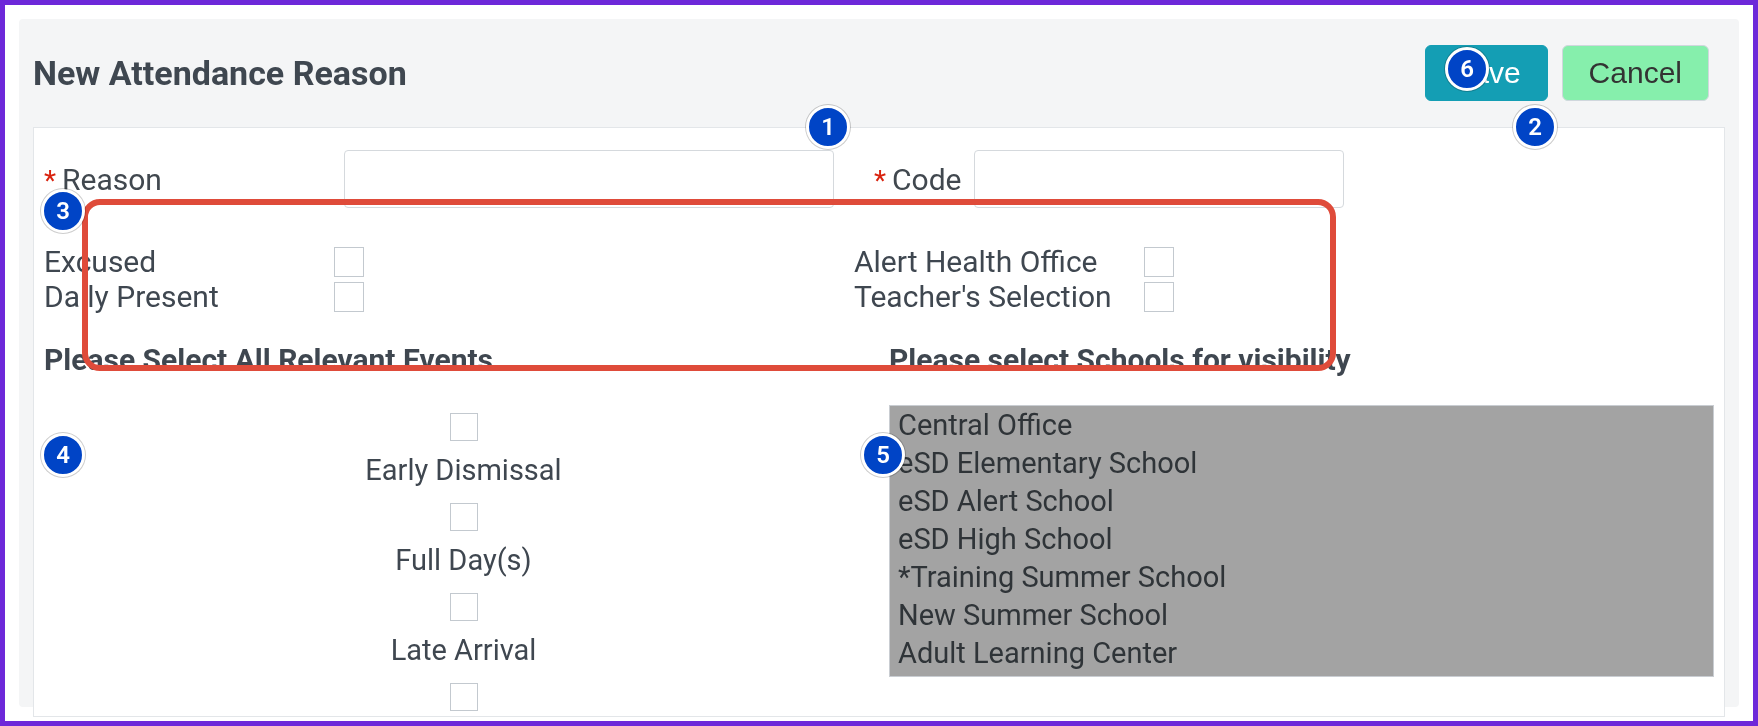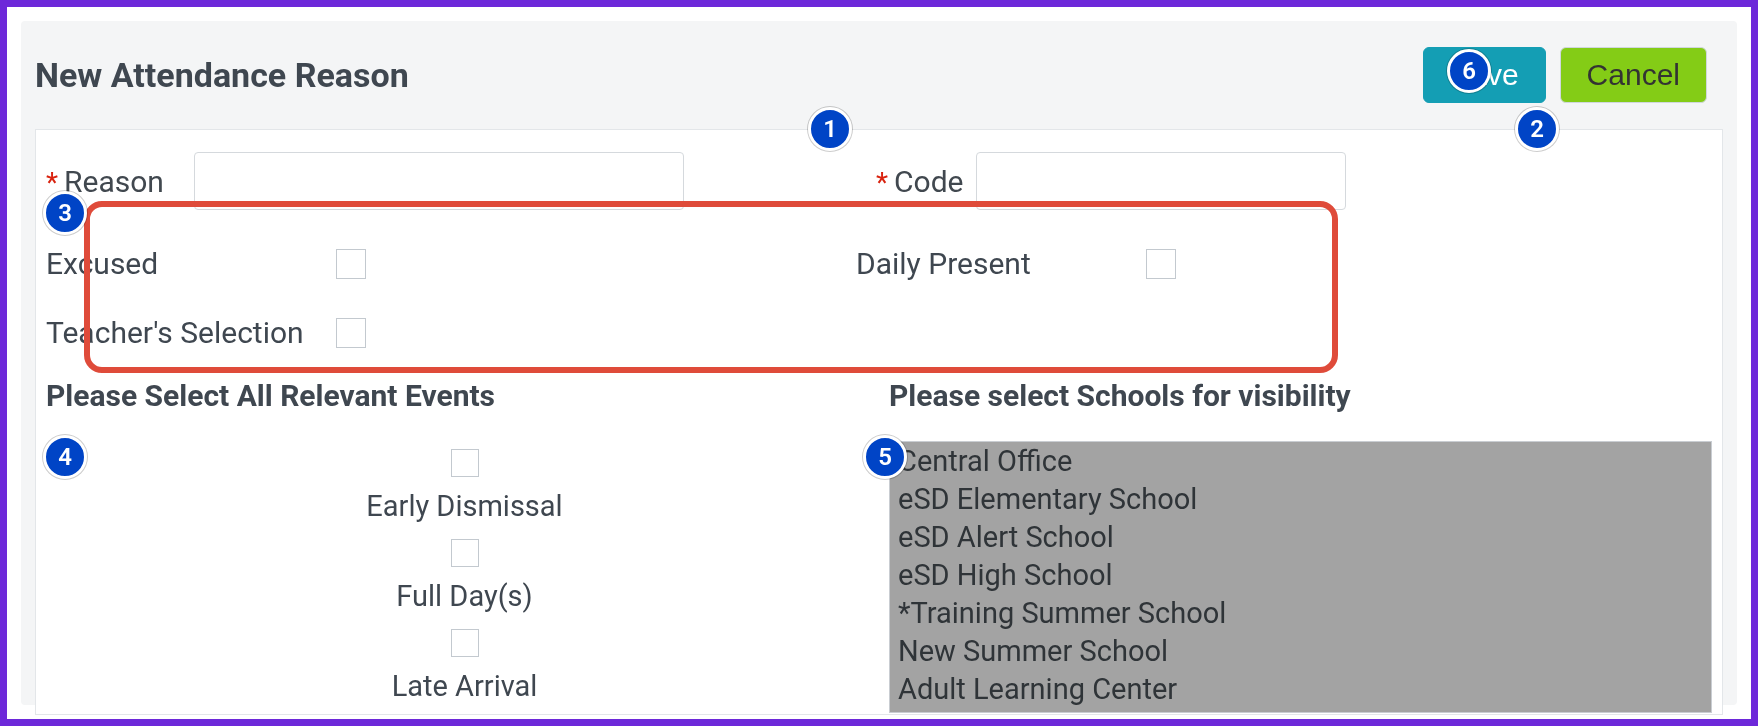--- a/index.html
+++ b/index.html
@@ -6,21 +6,21 @@
     body {
       font-family: -apple-system, BlinkMacSystemFont, "Segoe UI", Roboto, Helvetica, Arial, sans-serif;
       background: #fff;
       width: 1758px;
       height: 726px;
       position: relative;
     }
     .outer-frame {
       width: 1758px;
       height: 726px;
-      border: 7px solid #6d28d9;
+      border: 5px solid #6d28d9;
       position: relative;
       overflow: hidden;
       background: #fff;
       padding: 14px;
     }
     .panel {
       background: #f4f5f6;
       width: 100%;
       height: 100%;
       border-radius: 4px;
@@ -49,21 +49,21 @@
       border: 1px solid #ccc;
       cursor: pointer;
       background: #fff;
     }
     .btn-save {
       background: #149eb4;
       color: #fff;
       border-color: #149eb4;
     }
     .btn-cancel {
-      background: #84cc16;
+      background: #86efac;
       color: #333;
       border-color: #d0d7dd;
     }
     .form-area {
       background: #fff;
       border: 1px solid #e3e6e9;
       margin: 0 14px;
       padding: 22px 10px 10px 10px;
       height: calc(100% - 98px);
       position: relative;
@@ -71,41 +71,40 @@
     .top-row {
       display: flex;
       gap: 40px;
       padding: 0 0 18px 0;
     }
     .field-group {
       display: flex;
       align-items: center;
       gap: 30px;
     }
-    .field-group.reason { flex: 0 0 790px; }
+    .field-group.reason { flex: 0 0 790px; justify-content: space-between; }
     .field-group.code { flex: 0 0 640px; gap: 12px; }
     .req { color: #d9230f; font-size: 28px; margin-right: 6px; }
     .lbl {
       font-size: 30px;
       color: #41484f;
     }
     .txt-input {
       border: 1px solid #d5d9dd;
       border-radius: 4px;
       height: 58px;
       font-size: 26px;
       padding: 0 10px;
     }
     .txt-input.reason-in { width: 490px; }
     .txt-input.code-in { width: 370px; }
 
     .check-grid {
       display: grid;
       grid-template-columns: 810px 470px;
-      row-gap: 34px;
       padding: 18px 0 22px 0;
     }
     .check-item {
       display: flex;
       align-items: center;
     }
     .check-item .chk-label {
       font-size: 30px;
       color: #3f4750;
       width: 290px;
@@ -217,20 +216,24 @@
           <div>
             <span class="req">*</span><span class="lbl">Code</span>
           </div>
           <input class="txt-input code-in" type="text" value="" style="">
         </div>
       </div>
 
       <div class="check-grid">
         <div class="check-item">
           <span class="chk-label">Excused</span>
+          <input type="checkbox" class="chk" style="">
+        </div>
+        <div class="check-item right">
+          <span class="chk-label">Alert Health Office</span>
           <input type="checkbox" class="chk" style="">
         </div>
         <div class="check-item">
           <span class="chk-label">Daily Present</span>
           <input type="checkbox" class="chk" style="">
         </div>
         <div class="check-item right">
           <span class="chk-label">Teacher's Selection</span>
           <input type="checkbox" class="chk" style="">
         </div>

